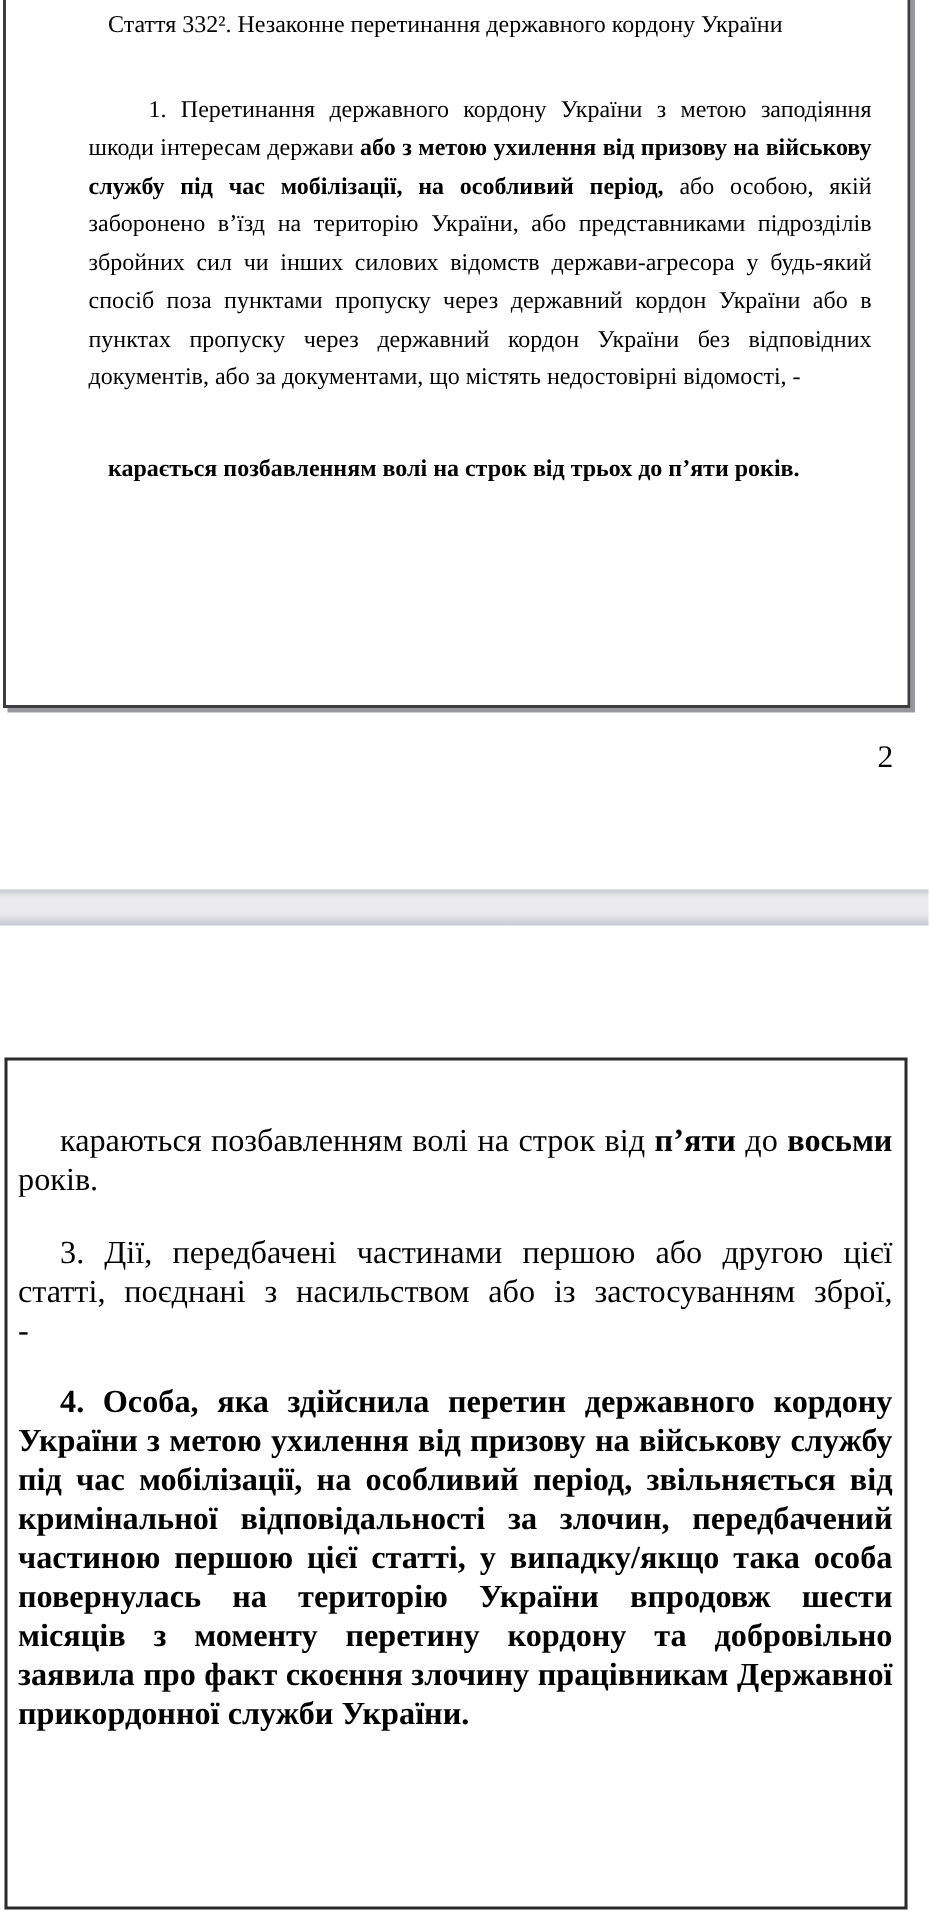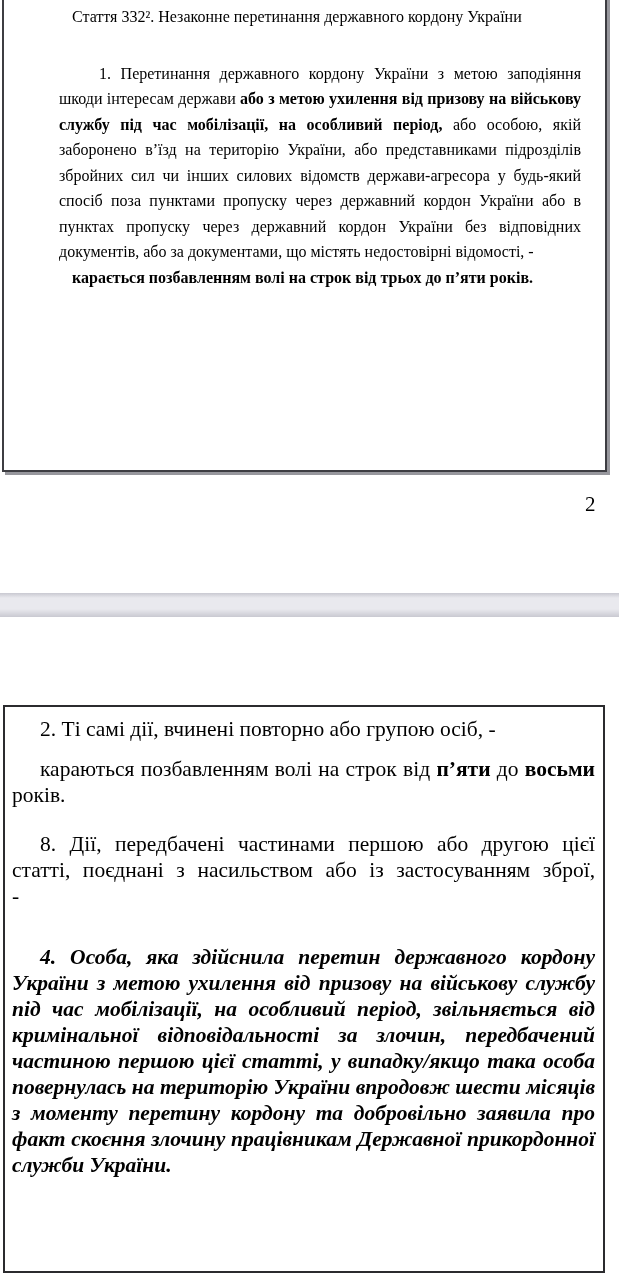--- a/index.html
+++ b/index.html
@@ -25,21 +25,21 @@
     box-shadow: 3px 3px 0 var(--box-shadow, #97979d);
     padding: 12px 24px 0 28px;
   }
   #page1-panel p {
     font-size: 16px;
     line-height: 25.5px;
     text-align: justify;
   }
   .indent1 { text-indent: 40px; }
   #article-part-1 { margin-top: 31px; margin-left: 27px; }
-  #sanction-part-1 { font-weight: bold; }
+  #sanction-part-1 { margin-top: 35px; font-weight: bold; }
 
   #page-number {
     position: absolute;
     left: 585px; top: 492px;
     font-size: 21px;
     line-height: 25px;
   }
 
   #page-separator-bar {
     position: absolute;
@@ -57,39 +57,38 @@
     width: 602px; height: 568px;
     border: 2px solid var(--box-border2, #2b2b2e);
     padding: 9px 8px 0 7px;
   }
   #page2-panel p {
     font-size: 21.5px;
     line-height: 26px;
     text-align: justify;
   }
   .indent2 { text-indent: 28px; }
-  #sanction-part-2 { margin-top: 14px; }
+  #sanction-part-2 { margin-top: 31px; }
   #article-part-3 { margin-top: 23px; text-align-last: justify; }
   #article-part-3-dash { text-align: left; }
   #sanction-part-3 { margin-top: 0; }
-  #article-part-4 { margin-top: 35px; font-weight: bold; font-style: italic; }
+  #article-part-4 { margin-top: 21px; font-weight: bold; }
   .bold { font-weight: bold; }
 </style>
 </head>
 <body>
 
 <div id="page1-panel" class="page-box">
   <p class="indent1">Стаття 332². Незаконне перетинання державного кордону України</p>
   <p id="article-part-1" class="indent1"><span>1. Перетинання державного кордону України з метою заподіяння шкоди інтересам держави </span><span class="bold">або з метою ухилення від призову на військову службу під час мобілізації, на особливий період,</span><span> або особою, якій заборонено в’їзд на територію України, або представниками підрозділів збройних сил чи інших силових відомств держави-агресора у будь-який спосіб поза пунктами пропуску через державний кордон України або в пунктах пропуску через державний кордон України без відповідних документів, або за документами, що містять недостовірні відомості, -</span></p>
   <p id="sanction-part-1" class="indent1">карається позбавленням волі на строк від трьох до п’яти  років.</p>
 </div>
 
 <div id="page-number">2</div>
 
 <div id="page-separator-bar"></div>
 
 <div id="page2-panel" class="page-box">
-  <p class="indent2">2. Ті самі дії, вчинені повторно або групою осіб, -</p>
   <p id="sanction-part-2" class="indent2"><span>караються позбавленням волі на строк від </span><span class="bold">п’яти</span><span> до </span><span class="bold">восьми</span><span> років.</span></p>
-  <p id="article-part-3" class="indent2">8. Дії, передбачені частинами першою або другою цієї статті, поєднані з насильством або із застосуванням зброї,</p>
+  <p id="article-part-3" class="indent2">3. Дії, передбачені частинами першою або другою цієї статті, поєднані з насильством або із застосуванням зброї,</p>
   <p id="article-part-3-dash">-</p>
   <p id="article-part-4" class="indent2">4. Особа, яка здійснила перетин державного кордону України з метою ухилення від призову на військову службу під час мобілізації, на особливий період, звільняється від кримінальної відповідальності за злочин, передбачений частиною першою цієї статті, у випадку/якщо така особа повернулась на територію України впродовж шести місяців з моменту перетину кордону та добровільно заявила про факт скоєння злочину працівникам Державної прикордонної служби України.</p>
 </div>
 
 </body></html>

